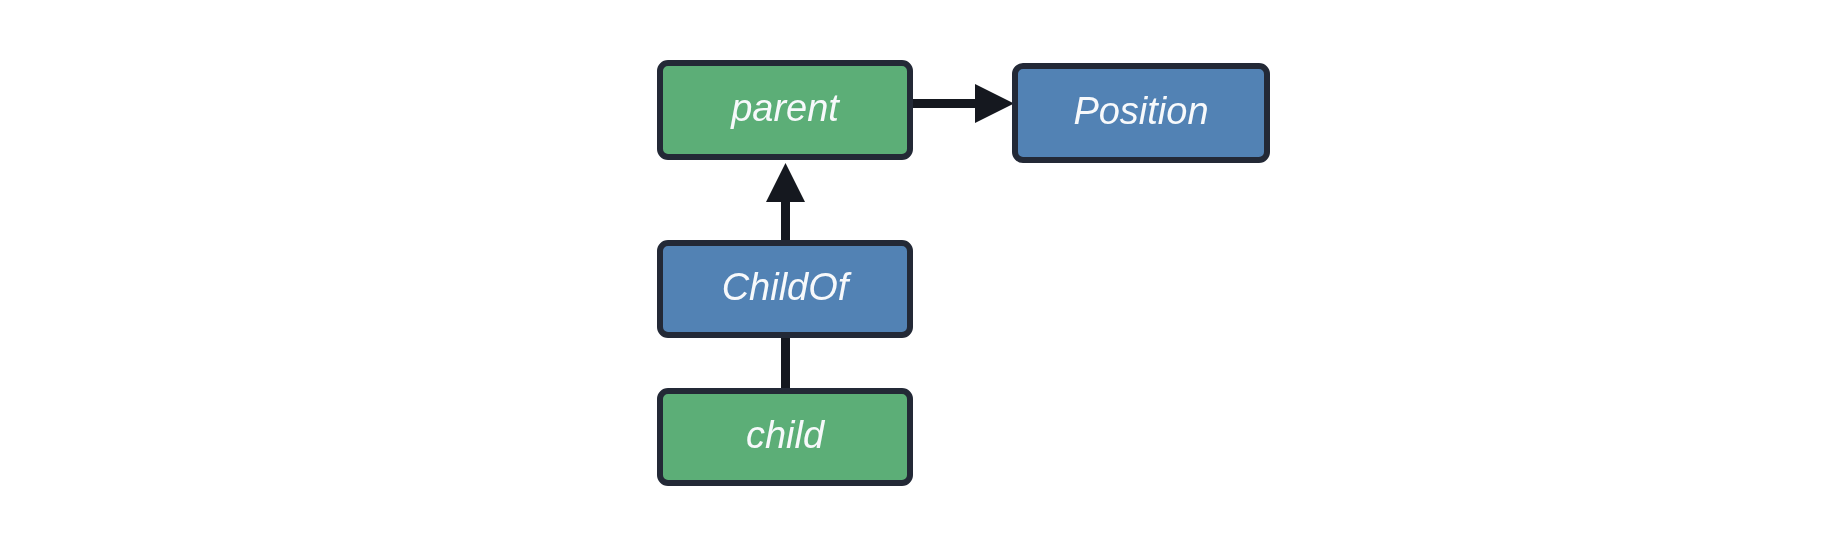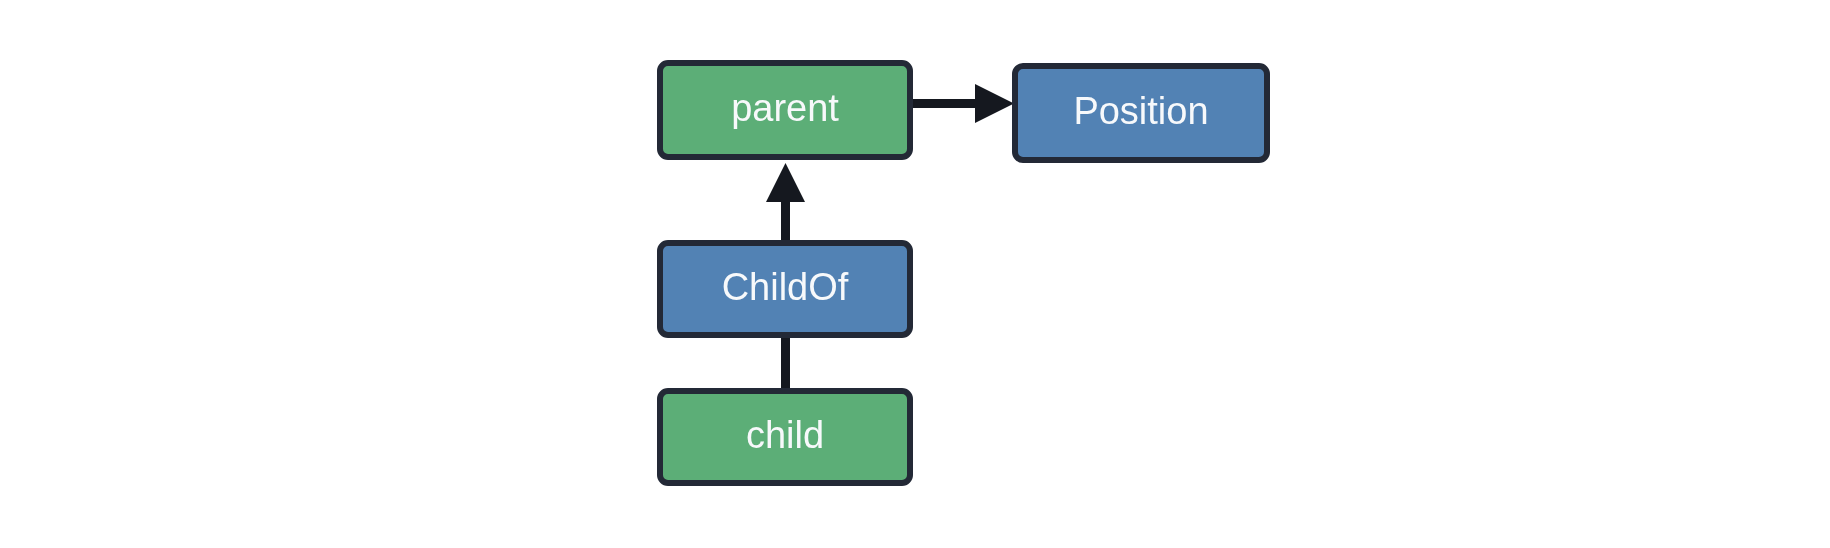--- a/index.html
+++ b/index.html
@@ -10,20 +10,21 @@
   }
   body {
     font-family: "Liberation Sans", sans-serif;
   }
   #canvas {
     position: relative;
     width: 1830px;
     height: 548px;
     background: #ffffff;
     overflow: hidden;
+    font-style: italic;
   }
   #diagram-svg {
     position: absolute;
     left: 0;
     top: 0;
     width: 1830px;
     height: 548px;
   }
   .node-label {
     fill: #f7f9fb;

